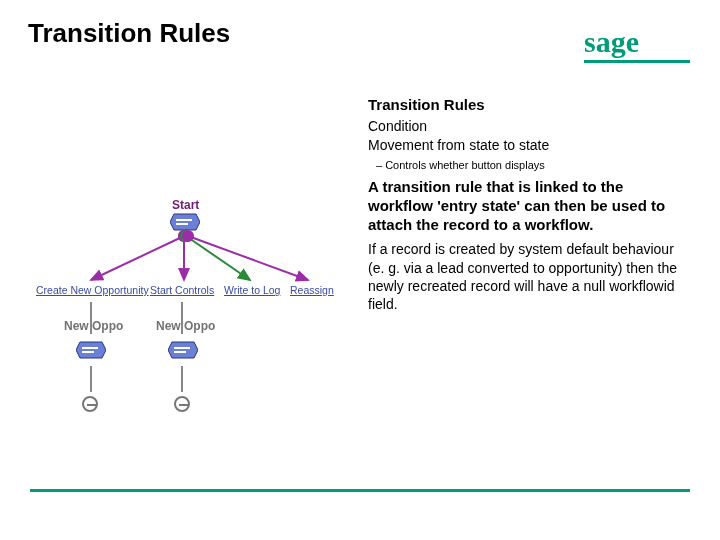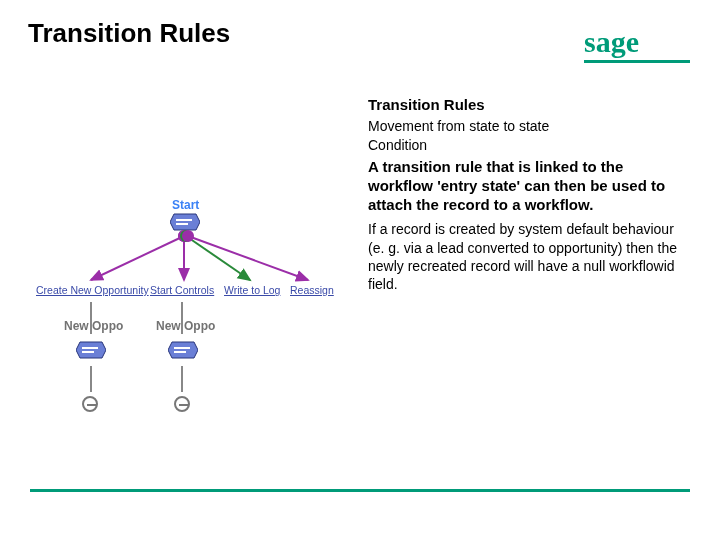--- a/index.html
+++ b/index.html
@@ -77,21 +77,21 @@
     left: 36px;
     top: 194px;
     width: 320px;
     height: 240px;
     font-size: 11px;
   }
   .start-label {
     position: absolute;
     left: 136px;
     top: 4px;
-    color: #3b82f6;
+    color: #701a75;
     font-weight: bold;
     font-size: 12px;
   }
   .action-row {
     position: absolute;
     top: 90px;
     left: 0;
     width: 100%;
     font-size: 10.5px;
   }
@@ -161,22 +161,23 @@
 
 <div class="logo">
   <svg width="106" height="32" viewBox="0 0 106 32">
     <text x="0" y="26" font-family="Georgia, 'Times New Roman', serif" font-size="30" font-weight="bold" fill="#009b79">sage</text>
   </svg>
   <div class="logo-underline"></div>
 </div>
 
 <div class="content-right">
   <div class="subheading">Transition Rules</div>
+  <div class="body-line">Condition</div>
   <div class="body-line">Movement from state to state</div>
-  <div class="body-line">Condition</div>
+  <div class="sub-bullet">–  Controls whether button displays</div>
   <div class="bold-para">A transition rule that is linked to the workflow 'entry state' can then be used to attach the record to a workflow.</div>
   <div class="para">If a  record is created by system default behaviour (e. g. via a lead converted to opportunity) then the newly recreated record will have a null workflowid field.</div>
 </div>
 
 <div class="diagram">
   <div class="start-label">Start</div>
 
   <div class="doc-icon icon-start">
     <svg viewBox="0 0 30 22">
         <polygon points="4,2 26,2 30,10 26,18 4,18 0,10" fill="#6a7fd6" stroke="#29367a" stroke-width="1"></polygon>

